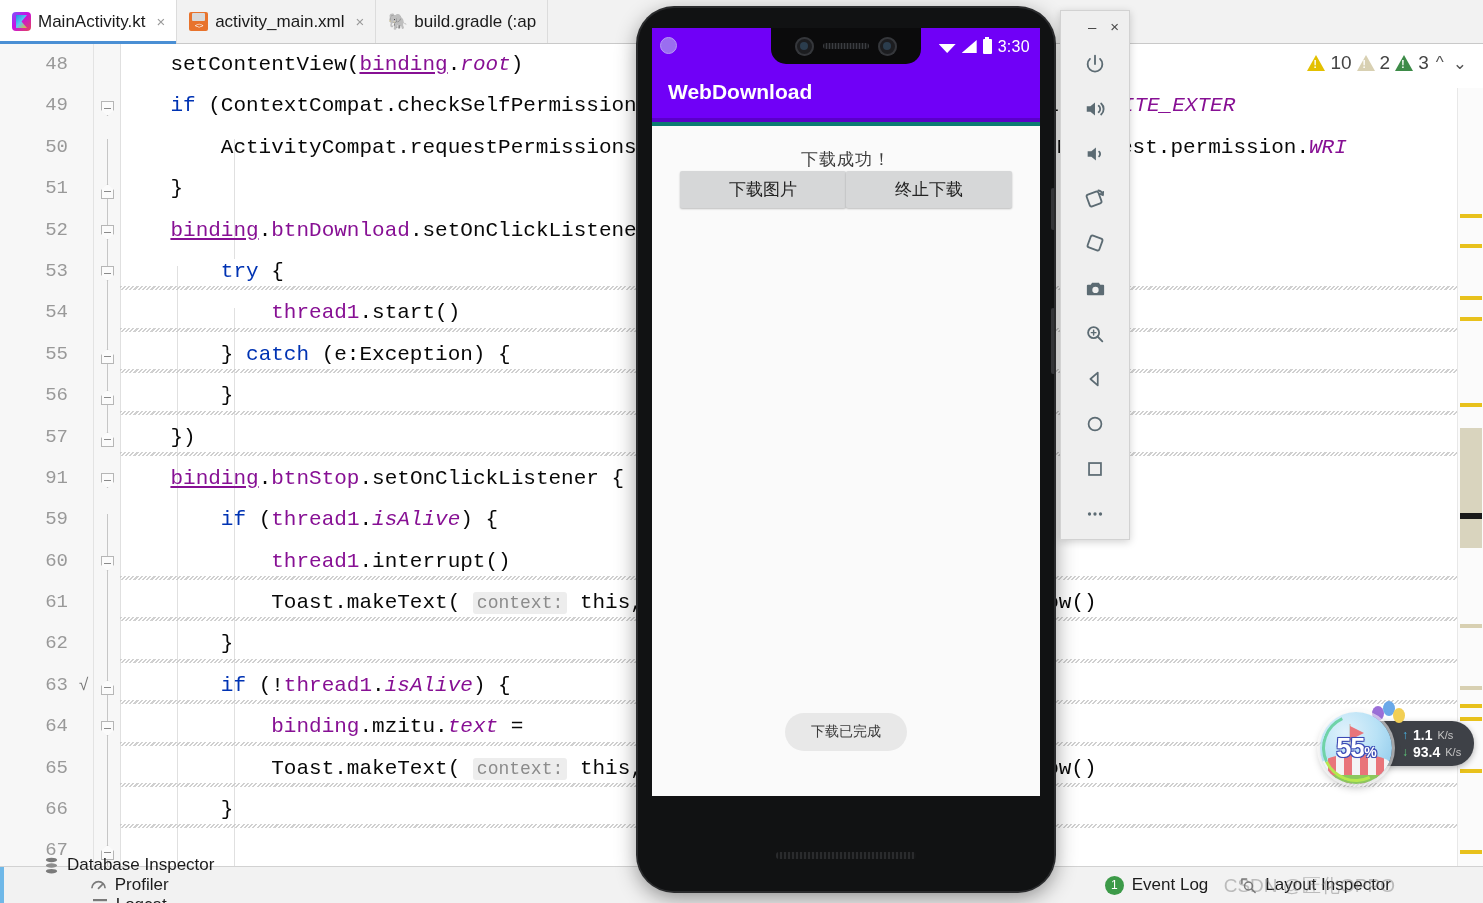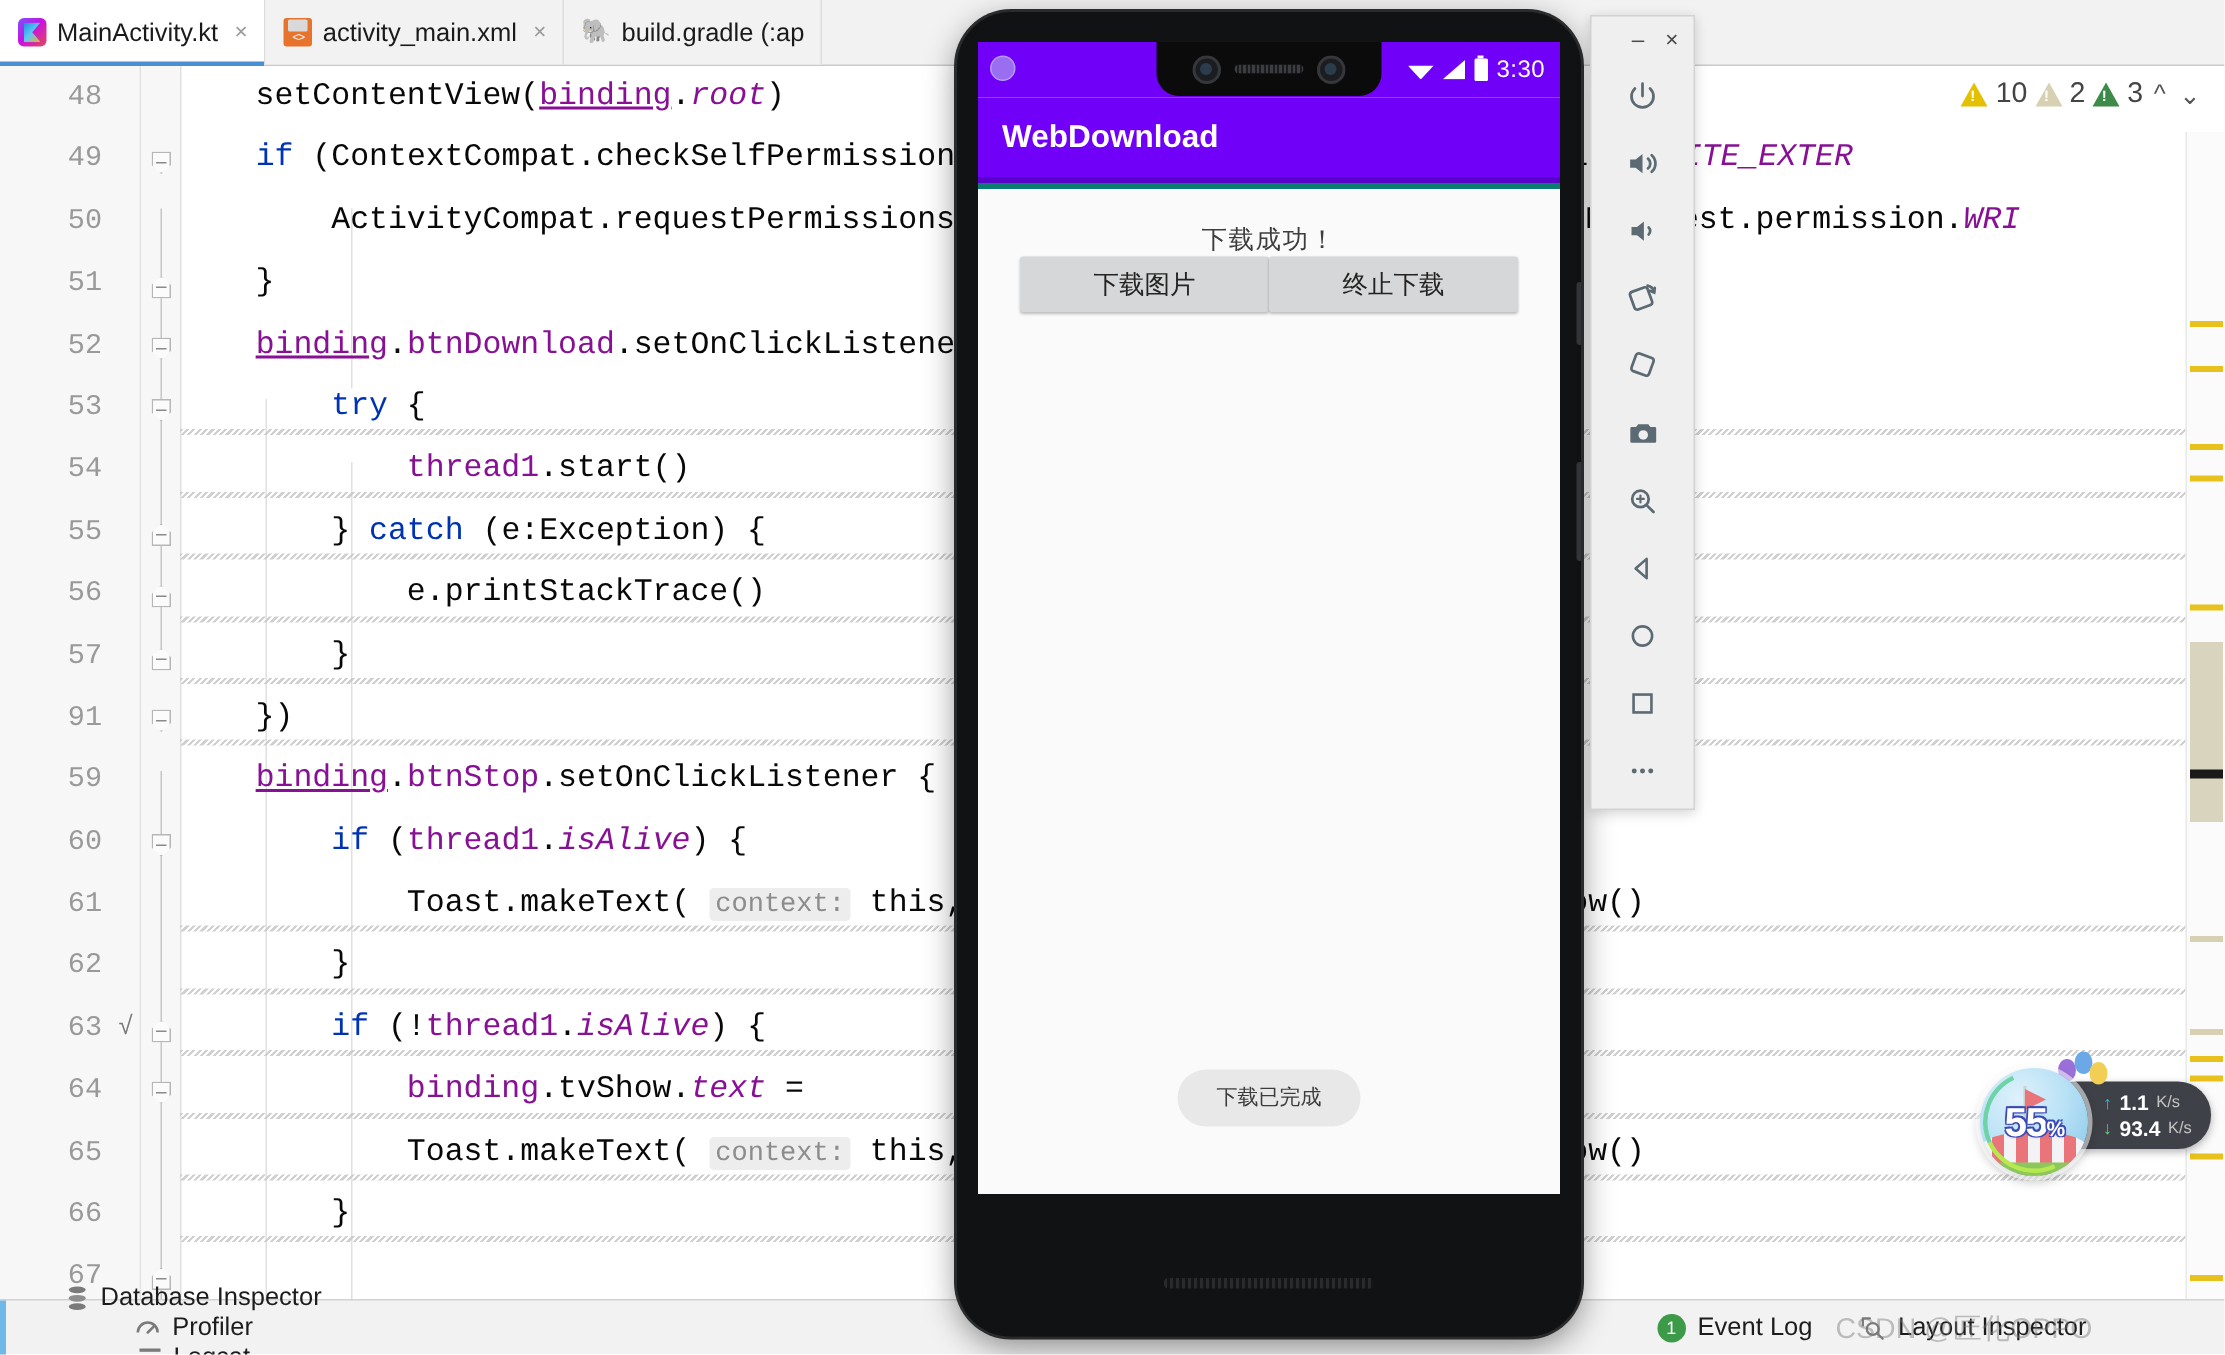--- a/index.html
+++ b/index.html
@@ -461,29 +461,29 @@
       <div class="iguide" style="left:114px; top:264px; height:580px;"></div>
       <div id="codelines">
           <div class="cline"><span class="plain">    setContentView(</span><span class="ulink">binding</span><span class="plain">.</span><span class="ital">root</span><span class="plain">)</span></div>
           <div class="cline"><span class="plain">    </span><span class="kw">if</span><span class="plain"> (ContextCompat.checkSelfPermission( </span><span class="hint">context:</span><span class="plain"> this, Manifest.permission.</span><span class="ital">WRITE_EXTER</span></div>
           <div class="cline"><span class="plain">        ActivityCompat.requestPermissions( </span><span class="hint">activity:</span><span class="plain"> this, arrayOf(android.Manifest.permission.</span><span class="ital">WRI</span></div>
           <div class="cline"><span class="plain">    }</span></div>
           <div class="cline"><span class="plain">    </span><span class="ulink">binding</span><span class="plain">.</span><span class="prop">btnDownload</span><span class="plain">.setOnClickListener {</span></div>
           <div class="cline"><span class="plain">        </span><span class="kw">try</span><span class="plain"> {</span><div class="squig" style="left: 0px; right: 0px; bottom: 2px;"></div></div>
           <div class="cline"><span class="plain">            </span><span class="prop">thread1</span><span class="plain">.start()</span><div class="squig" style="left: 0px; right: 0px; bottom: 2px;"></div></div>
           <div class="cline"><span class="plain">        } </span><span class="kw">catch</span><span class="plain"> (e:Exception) {</span><div class="squig" style="left: 0px; right: 0px; bottom: 2px;"></div></div>
-          <div class="cline"><span class="plain">            e.printStackTrace()</span><div class="squig" style="left: 0px; right: 0px; bottom: 2px;"></div></div>
           <div class="cline"><span class="plain">        }</span><div class="squig" style="left: 0px; right: 0px; bottom: 2px;"></div></div>
           <div class="cline"><span class="plain">    })</span><div class="squig" style="left: 0px; right: 0px; bottom: 2px;"></div></div>
           <div class="cline"><span class="plain">    </span><span class="ulink">binding</span><span class="plain">.</span><span class="prop">btnStop</span><span class="plain">.setOnClickListener {</span></div>
           <div class="cline"><span class="plain">        </span><span class="kw">if</span><span class="plain"> (</span><span class="prop">thread1</span><span class="plain">.</span><span class="ital">isAlive</span><span class="plain">) {</span></div>
+          <div class="cline"><span class="plain">            </span><span class="prop">thread1</span><span class="plain">.interrupt()</span><div class="squig" style="left: 0px; right: 0px; bottom: 2px;"></div></div>
           <div class="cline"><span class="plain">            Toast.makeText( </span><span class="hint">context:</span><span class="plain"> this, "已停止", Toast.</span><span class="ital">LENGTH_SHORT</span><span class="plain">).show()</span><div class="squig" style="left: 0px; right: 0px; bottom: 2px;"></div></div>
           <div class="cline"><span class="plain">        }</span><div class="squig" style="left: 0px; right: 0px; bottom: 2px;"></div></div>
           <div class="cline"><span class="plain">        </span><span class="kw">if</span><span class="plain"> (!</span><span class="prop">thread1</span><span class="plain">.</span><span class="ital">isAlive</span><span class="plain">) {</span><div class="squig" style="left: 0px; right: 0px; bottom: 2px;"></div></div>
-          <div class="cline"><span class="plain">            </span><span class="prop">binding</span><span class="plain">.tvShow.</span><span class="ital">text</span><span class="plain"> = </span><div class="squig" style="left: 0px; right: 0px; bottom: 2px;"></div></div>
+          <div class="cline"><span class="plain">            </span><span class="prop">binding</span><span class="plain">.mzitu.</span><span class="ital">text</span><span class="plain"> = </span><div class="squig" style="left: 0px; right: 0px; bottom: 2px;"></div></div>
           <div class="cline"><span class="plain">            Toast.makeText( </span><span class="hint">context:</span><span class="plain"> this, "已完成", Toast.L</span><span class="ital">ENGTH_SHORT</span><span class="plain">).show()</span><div class="squig" style="left: 0px; right: 0px; bottom: 2px;"></div></div>
           <div class="cline"><span class="plain">        }</span><div class="squig" style="left: 0px; right: 0px; bottom: 2px;"></div></div>
         </div>
     </div>
 
     <div class="markgutter">
       <div class="mk" style="top:126px;background:#e8c11c;"></div>
       <div class="mk" style="top:156px;background:#e8c11c;"></div>
       <div class="mk" style="top:208px;background:#e8c11c;"></div>
       <div class="mk" style="top:229px;background:#e8c11c;"></div>

